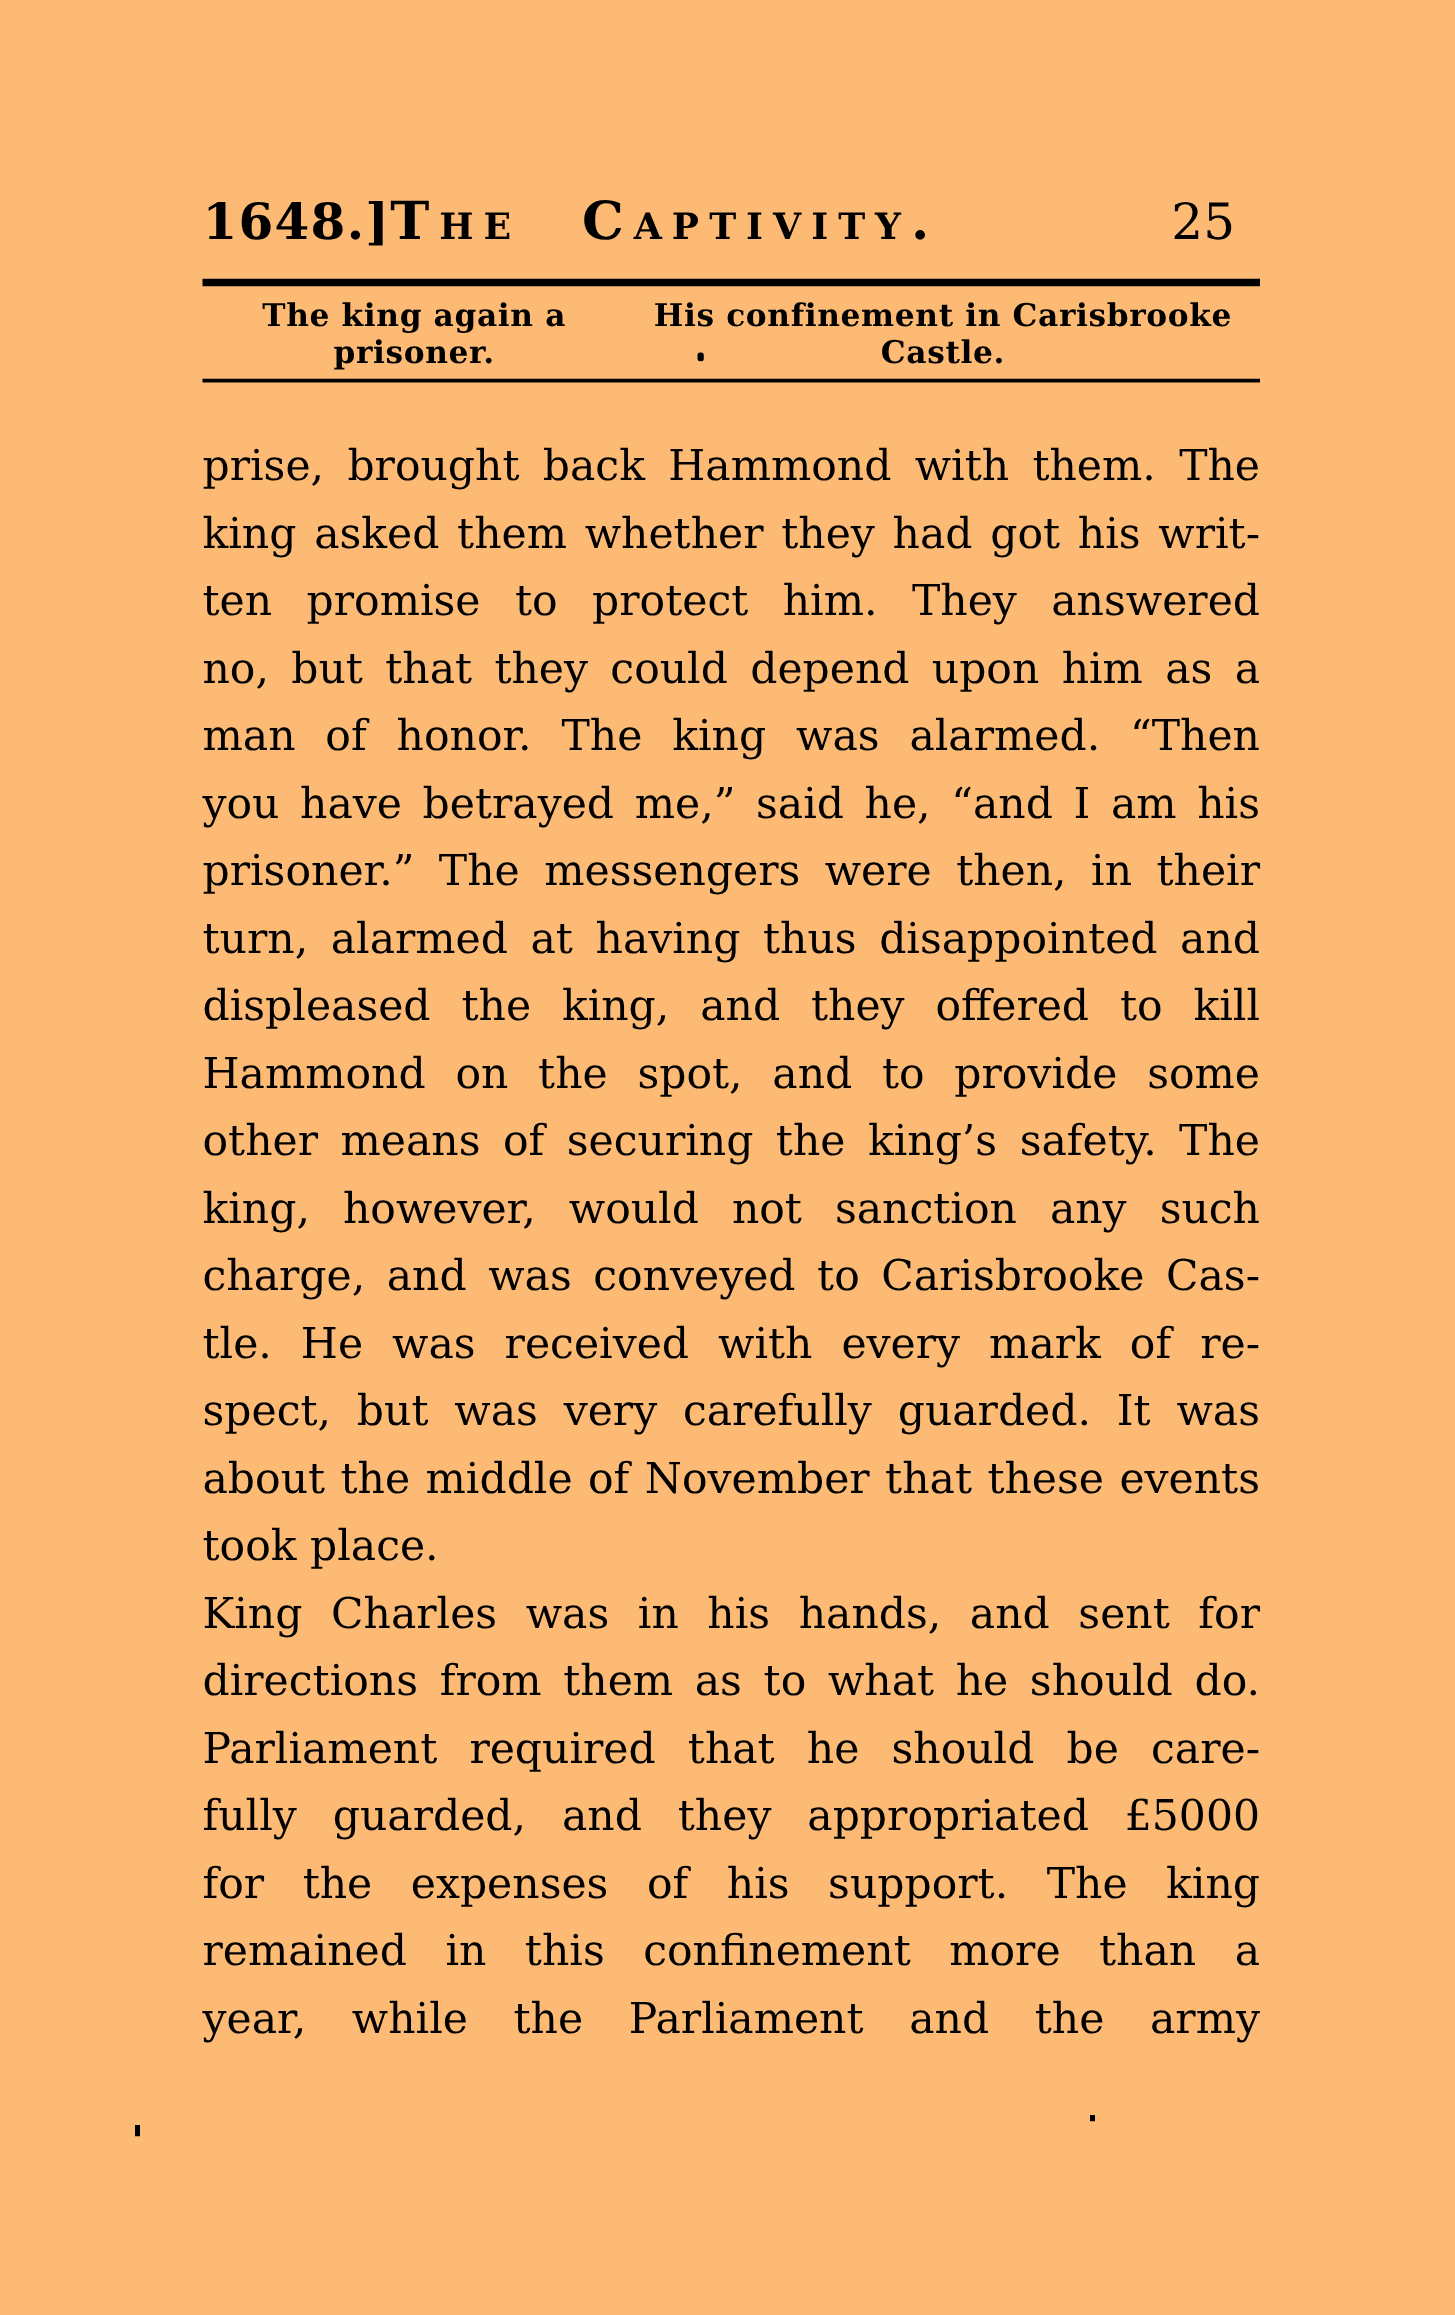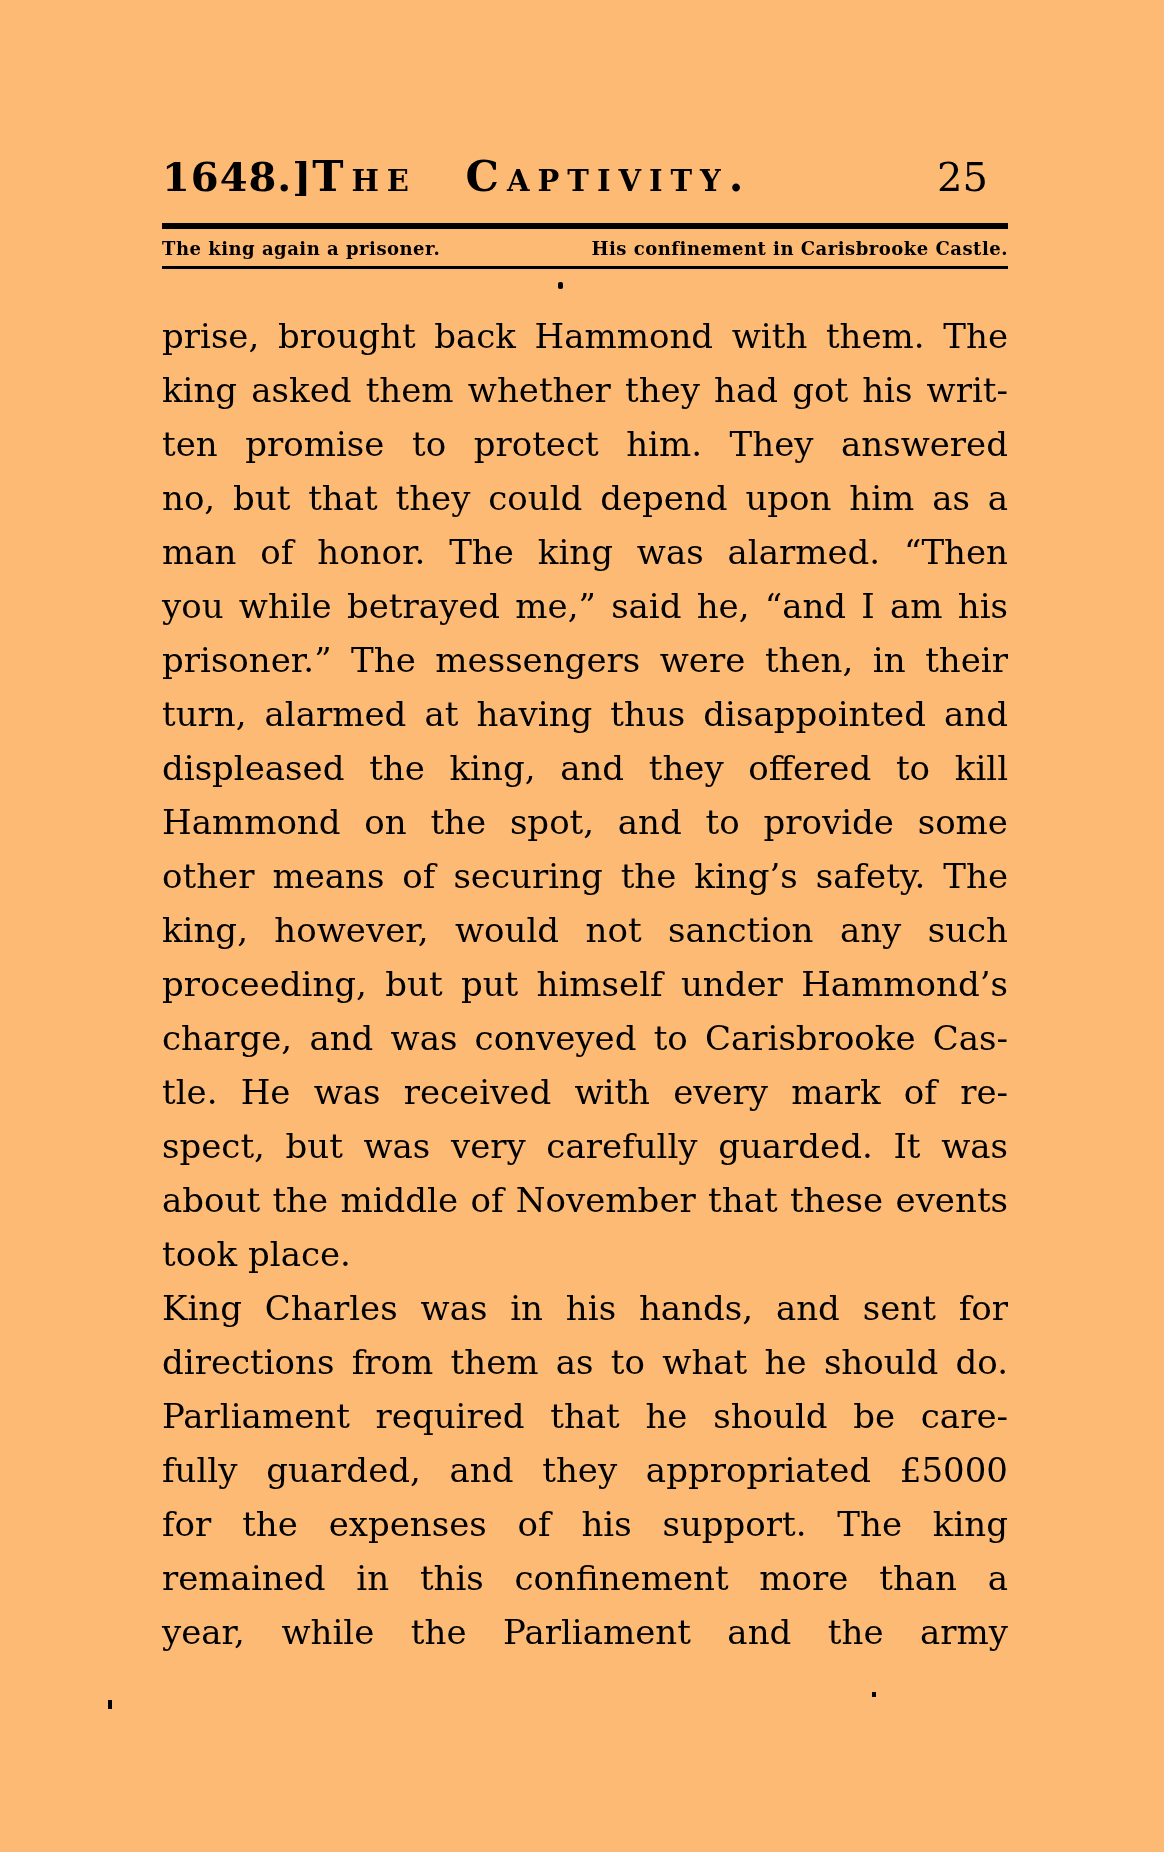--- a/index.html
+++ b/index.html
@@ -56,23 +56,24 @@
   .rule-thin {
     margin-top: 7px;
     height: 3px;
     background: #000;
   }
   
   .subheader {
     margin-top: 9px;
     display: flex;
     justify-content: space-between;
-    font-size: 18px;
+    font-size: 25px;
     font-weight: bold;
     letter-spacing: 0.5px;
+    text-align: center;
   }
   
   .body-text {
     margin-top: 40px;
     font-size: 34px;
     line-height: 54px;
   }
   .line {
     text-align: justify;
     text-align-last: justify;
@@ -113,28 +114,27 @@
     </div>
 
     <div class="rule-thin"></div>
 
     <div class="body-text">
       <div class="line">prise, brought back Hammond with them. The</div>
       <div class="line">king asked them whether they had got his writ-</div>
       <div class="line">ten promise to protect him. They answered</div>
       <div class="line">no, but that they could depend upon him as a</div>
       <div class="line">man of honor. The king was alarmed. “Then</div>
-      <div class="line">you while betrayed me,” said he, “and I am his</div>
+      <div class="line">you have betrayed me,” said he, “and I am his</div>
       <div class="line">prisoner.” The messengers were then, in their</div>
       <div class="line">turn, alarmed at having thus disappointed and</div>
       <div class="line">displeased the king, and they offered to kill</div>
       <div class="line">Hammond on the spot, and to provide some</div>
       <div class="line">other means of securing the king’s safety. The</div>
       <div class="line">king, however, would not sanction any such</div>
-      <div class="line">proceeding, but put himself under Hammond’s</div>
       <div class="line">charge, and was conveyed to Carisbrooke Cas-</div>
       <div class="line">tle. He was received with every mark of re-</div>
       <div class="line">spect, but was very carefully guarded. It was</div>
       <div class="line">about the middle of November that these events</div>
       <div class="line end">took place.</div>
 
       <div class="line">King Charles was in his hands, and sent for</div>
       <div class="line">directions from them as to what he should do.</div>
       <div class="line">Parliament required that he should be care-</div>
       <div class="line">fully guarded, and they appropriated £5000</div>

